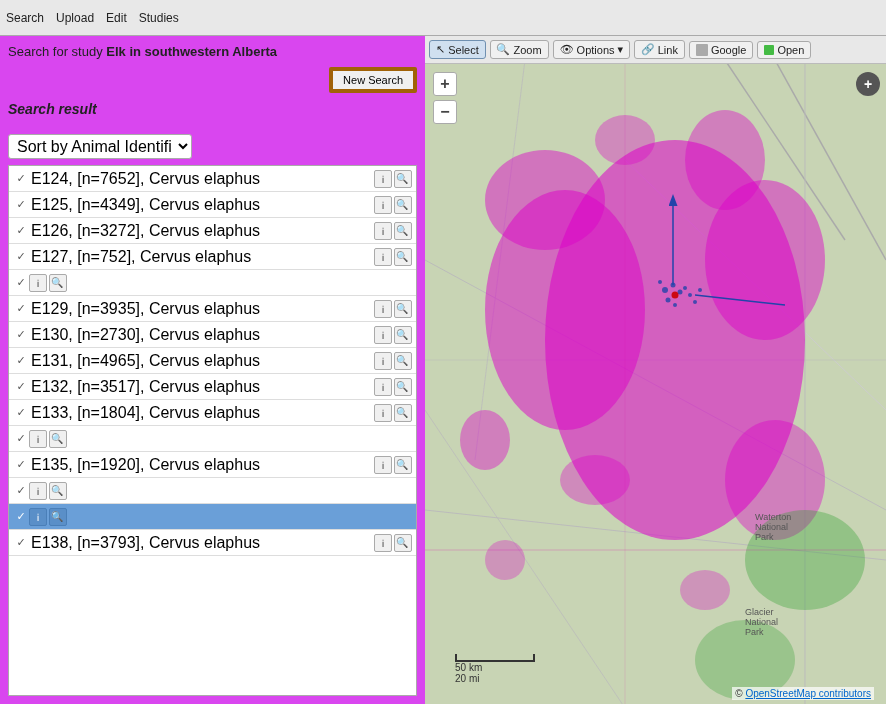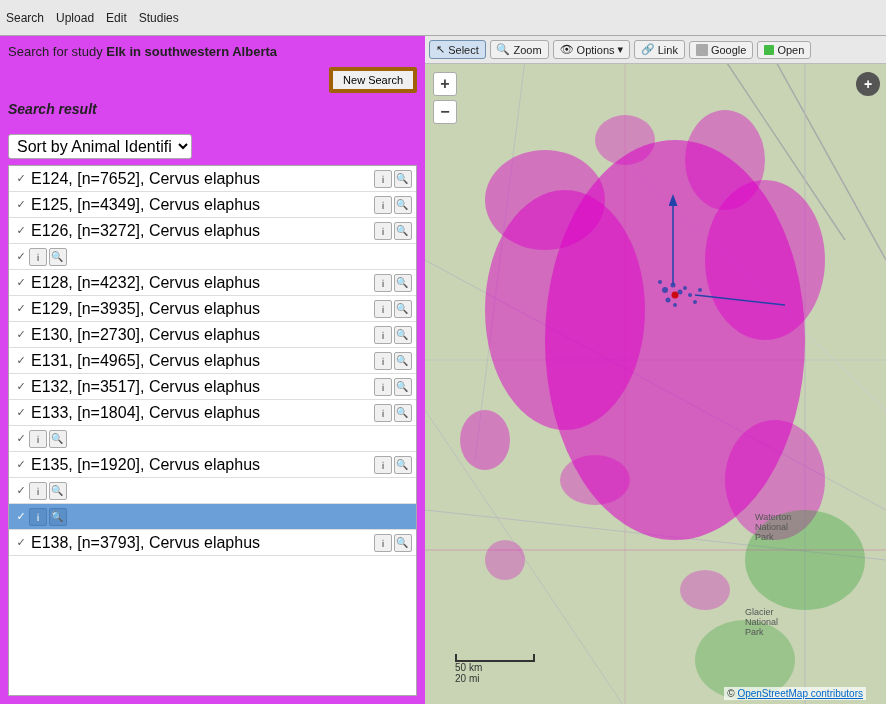--- a/index.html
+++ b/index.html
@@ -262,21 +262,21 @@
     #scale-label-km, #scale-label-mi {
       font-size: 10px;
       color: #333;
       text-align: left;
     }
 
     
     #osm-attr {
       position: absolute;
       bottom: 4px;
-      right: 20px;
+      right: 12px;
       font-size: 10px;
       color: #333;
       background: rgba(255,255,255,0.7);
       padding: 1px 3px;
       z-index: 5;
     }
     #osm-attr a { color: #0066cc; }
 
     
     #map-svg {
@@ -332,28 +332,28 @@
           <div class="animal-row">
             <span class="animal-check">✓</span>
             <span class="animal-name">E126, [n=3272], Cervus elaphus</span>
             <div class="animal-actions">
               <div class="action-btn">ℹ</div>
               <div class="action-btn">🔍</div>
             </div>
           </div>
           <div class="animal-row">
             <span class="animal-check">✓</span>
-            <div class="animal-actions">
-              <div class="action-btn">ℹ</div>
-              <div class="action-btn">🔍</div>
-            </div>
-          </div>
-          <div class="animal-row">
-            <span class="animal-check">✓</span>
-            <span class="animal-name">E128, [n=4232], Cervus elaphus</span>
+            <span class="animal-name">E127, [n=752], Cervus elaphus</span>
+            <div class="animal-actions">
+              <div class="action-btn">ℹ</div>
+              <div class="action-btn">🔍</div>
+            </div>
+          </div>
+          <div class="animal-row">
+            <span class="animal-check">✓</span>
             <div class="animal-actions">
               <div class="action-btn">ℹ</div>
               <div class="action-btn">🔍</div>
             </div>
           </div>
           <div class="animal-row">
             <span class="animal-check">✓</span>
             <span class="animal-name">E129, [n=3935], Cervus elaphus</span>
             <div class="animal-actions">
               <div class="action-btn">ℹ</div>

